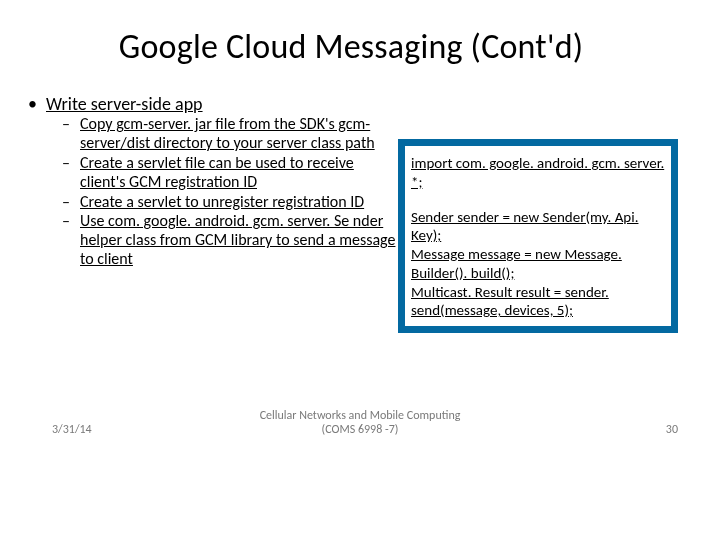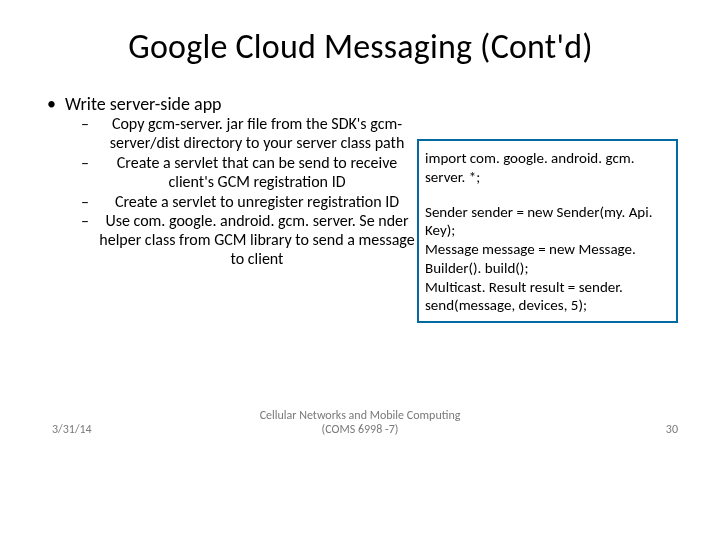--- a/index.html
+++ b/index.html
@@ -1,28 +1,28 @@
 <!DOCTYPE html>
 <html><head>
   <meta charset="utf-8">
   <style>
     * { box-sizing: border-box; margin: 0; padding: 0; }
     html, body { width: 720px; height: 540px; background: #fff; font-family: Calibri, "Segoe UI", Arial, sans-serif; color: #000; overflow: hidden; }
-    .slide { width: 720px; height: 450px; position: relative; padding: 26px 42px 0 43px; }
+    .slide { width: 720px; height: 450px; position: relative; padding: 26px 42px 0 24px; }
     .title { font-size: 34px; font-weight: 400; text-align: center; margin-bottom: 26px; letter-spacing: 0.2px; }
     .step-label { font-size: 18px; margin-bottom: 2px; }
-    .l1 { list-style: none; }
+    .l1 { list-style: none; text-decoration: underline; }
     .l1 > li { position: relative; padding-left: 22px; font-size: 18px; margin-bottom: 6px; }
     .l1 > li::before { content: "•"; position: absolute; left: 4px; top: 0; }
     .body-row { display: flex; align-items: flex-start; gap: 2px; }
     .body-left { flex: 0 0 350px; }
-    .l2 { list-style: none; text-align: center; }
+    .l2 { list-style: none; }
     .l2 > li { position: relative; padding-left: 34px; font-size: 16px; line-height: 1.18; margin-bottom: 1px; }
     .l2 > li::before { content: "–"; position: absolute; left: 16px; top: 0; }
-    .code-box { border: 2px solid #0369a1; background: #fff; padding: 8px 6px 6px 6px; font-size: 15px; line-height: 1.25; margin-top: 24px; flex: 1 1 auto; }
+    .code-box { border: 7px solid #0369a1; background: #fff; padding: 8px 6px 6px 6px; font-size: 15px; line-height: 1.25; margin-top: 24px; flex: 1 1 auto; }
     .code-box .gap { height: 16px; }
     .footer { position: absolute; left: 0; right: 0; bottom: 14px; display: flex; align-items: flex-end; justify-content: space-between; padding: 0 42px 0 52px; font-size: 12px; color: #7a7a7a; }
     .footer .center { position: absolute; left: 0; right: 0; text-align: center; }
     .footer .center .line2 { display: block; }
     .footer .left, .footer .right { position: relative; z-index: 1; text-align: center; }
   </style>
 </head>
 <body>
 
 <div class="slide">
@@ -30,21 +30,21 @@
 
 
   <ul class="l1">
     <li>
       <span>Write server-side app</span>
 
       <div class="body-row">
         <div class="body-left">
           <ul class="l2">
             <li>Copy gcm-server. jar file from the SDK's gcm-server/dist directory to your server class path</li>
-            <li>Create a servlet that can be send to receive client's GCM registration ID</li>
+            <li>Create a servlet file can be used to receive client's GCM registration ID</li>
             <li>Create a servlet to unregister registration ID</li>
             <li>Use com. google. android. gcm. server. Se nder helper class from GCM library to send a message to client</li>
           </ul>
         </div>
 
         <div class="code-box">
           <div>import com. google. android. gcm. server. *;</div>
           <div class="gap"></div>
           <div>Sender sender = new Sender(my. Api. Key);</div>
           <div>Message message = new Message. Builder(). build();</div>

